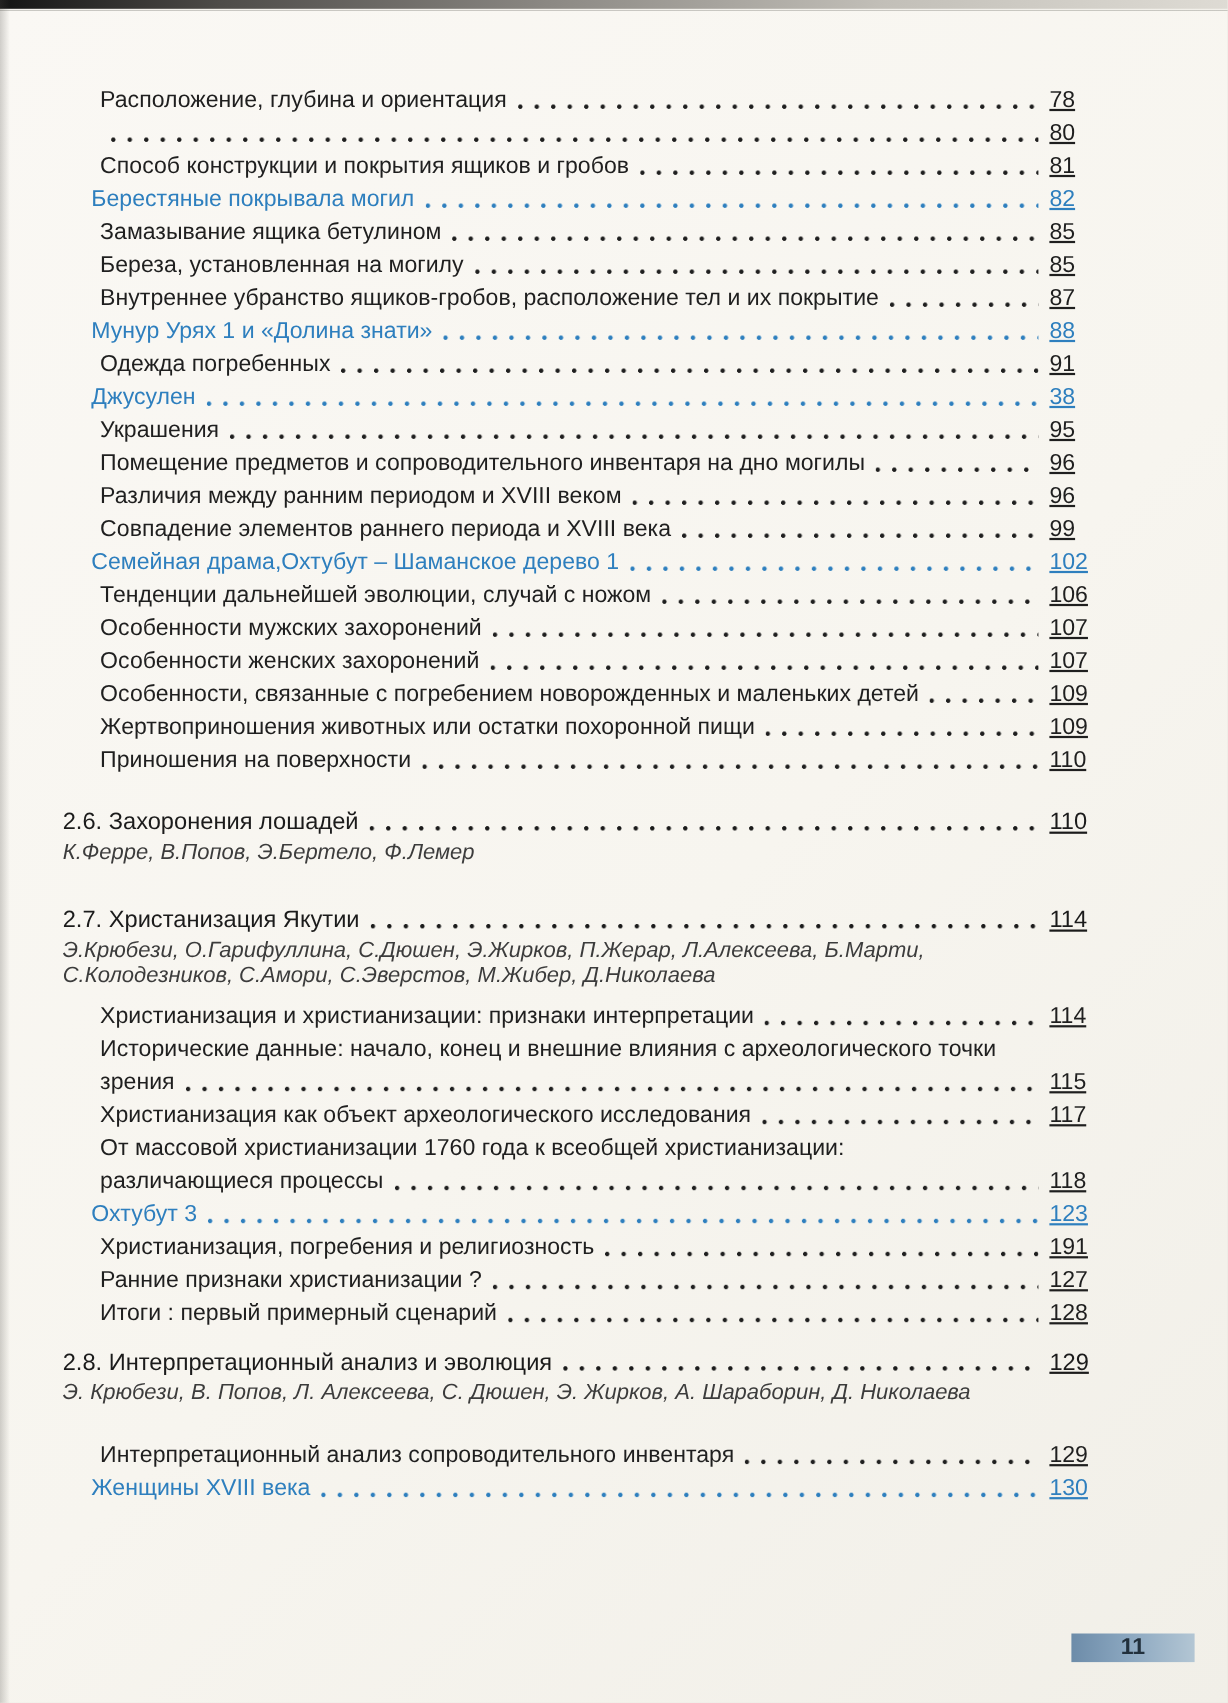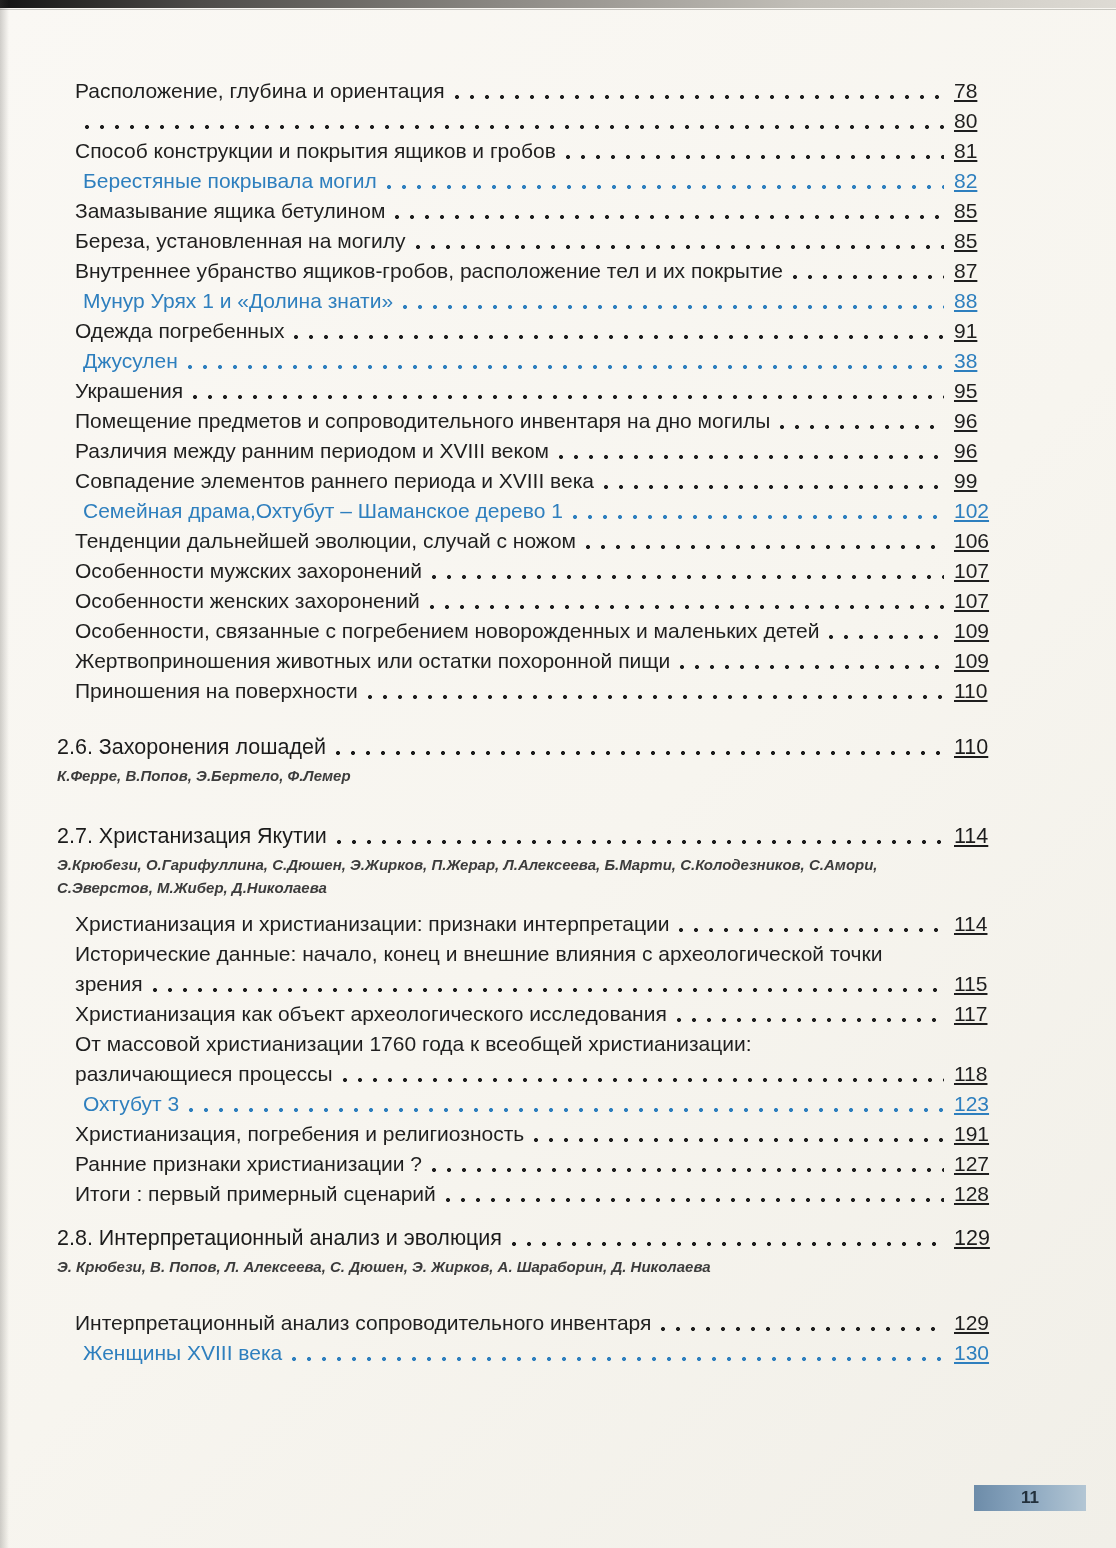--- a/index.html
+++ b/index.html
@@ -24,36 +24,36 @@
   .content { position:absolute; top:76px; left:57px; right:118px; }
 
   .row { display:flex; color:#1f1f1f; font-size:21px; height:30px; white-space:nowrap; }
   .row .title { line-height:30px; }
   .row .pagenum { line-height:30px; min-width:44px; text-align:left;text-decoration:underline; }
   .row .leader {
     flex:1; min-width:14px; margin:0 10px 0 10px;
     background:radial-gradient(circle at 2px 2px, currentColor 1.7px, transparent 2.3px);
     background-size:15px 4px; background-repeat:repeat-x; background-position:0 19px;
   }
-  .ind  { margin-left:18px; }
+  .ind  { margin-left:34px; }
   .blue { color:#2e7fbe; margin-left:26px; }
   .section { margin-left:0; color:#1b1b1b; font-size:21.5px; }
   .noleader .leader { background:none; }
   .authors {
-    font-style:italic; font-size:15px; line-height:23px; color:#3c3c3c;
-    margin-top:2px; max-width:900px;font-weight:bold;
+    font-style:italic; font-size:20px; line-height:23px; color:#3c3c3c;
+    margin-top:2px; max-width:900px;
   }
   .sp26 { height:26px; } .sp34 { height:34px; } .sp10 { height:10px; }
   .sp14 { height:14px; } .sp30 { height:30px; }
 
   .footer-bar {
     position:absolute; right:30px; bottom:37px; width:112px; height:26px;
     background:linear-gradient(90deg,#6d8ca9 0%,#8aa6bf 45%,#b3c6d4 100%);
     display:flex; align-items:center; justify-content:center;
-    font-size:17px; color:#22303c; font-weight:bold;
+    font-size:21px; color:#22303c; font-weight:bold;
   }
 </style>
 </head>
 <body>
 
 <div class="page">
   <div class="scan-top"></div>
   <div class="scan-top-line"></div>
   <div class="scan-left"></div>
 
@@ -183,21 +183,21 @@
     <div class="authors">Э.Крюбези, О.Гарифуллина, С.Дюшен, Э.Жирков, П.Жерар, Л.Алексеева, Б.Марти, С.Колодезников, С.Амори, С.Эверстов, М.Жибер, Д.Николаева</div>
 
     <div class="sp10"></div>
 
     <div class="row ind">
         <span class="title">Христианизация и христианизации: признаки интерпретации</span>
         <span class="leader"></span>
         <span class="pagenum">114</span>
       </div>
     <div class="row ind noleader">
-        <span class="title">Исторические данные: начало, конец и внешние влияния с археологической точки</span>
+        <span class="title">Исторические данные: начало, конец и внешние влияния с археологического точки</span>
         <span class="leader"></span>
         <span class="pagenum"></span>
       </div>
     <div class="row ind">
         <span class="title">зрения</span>
         <span class="leader"></span>
         <span class="pagenum">115</span>
       </div>
     <div class="row ind">
         <span class="title">Христианизация как объект археологического исследования</span>

